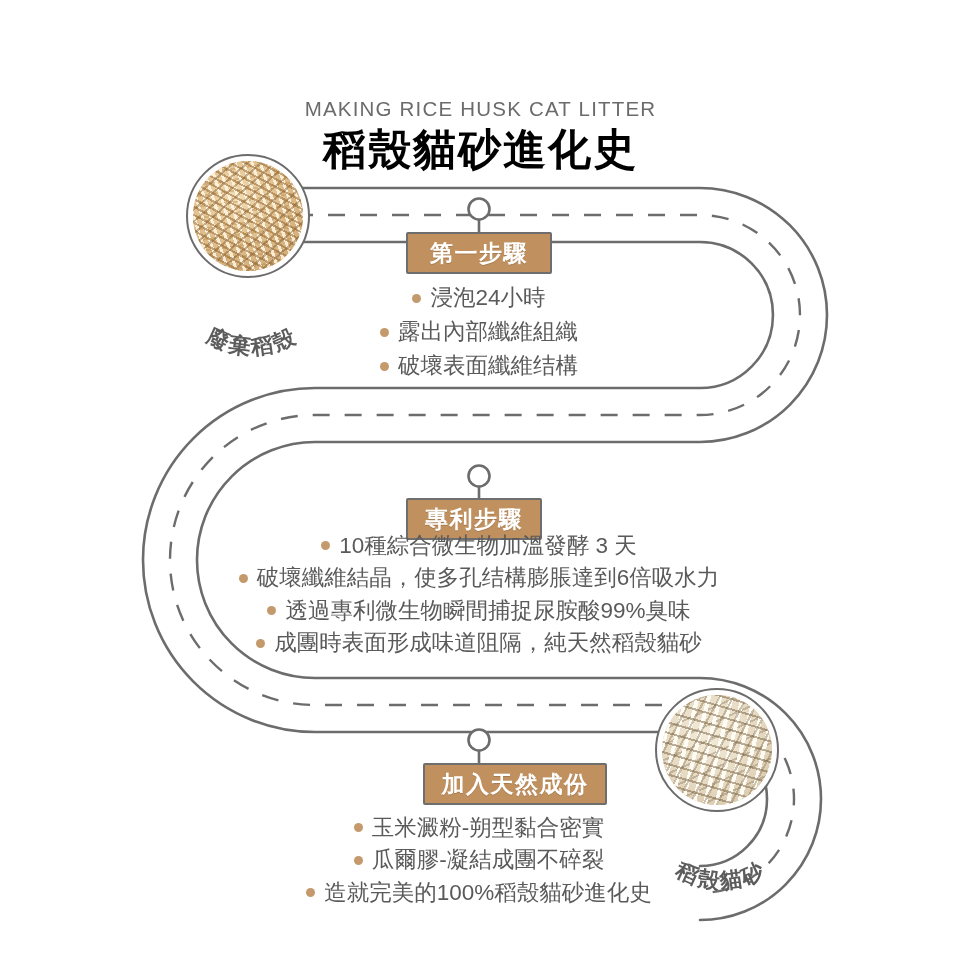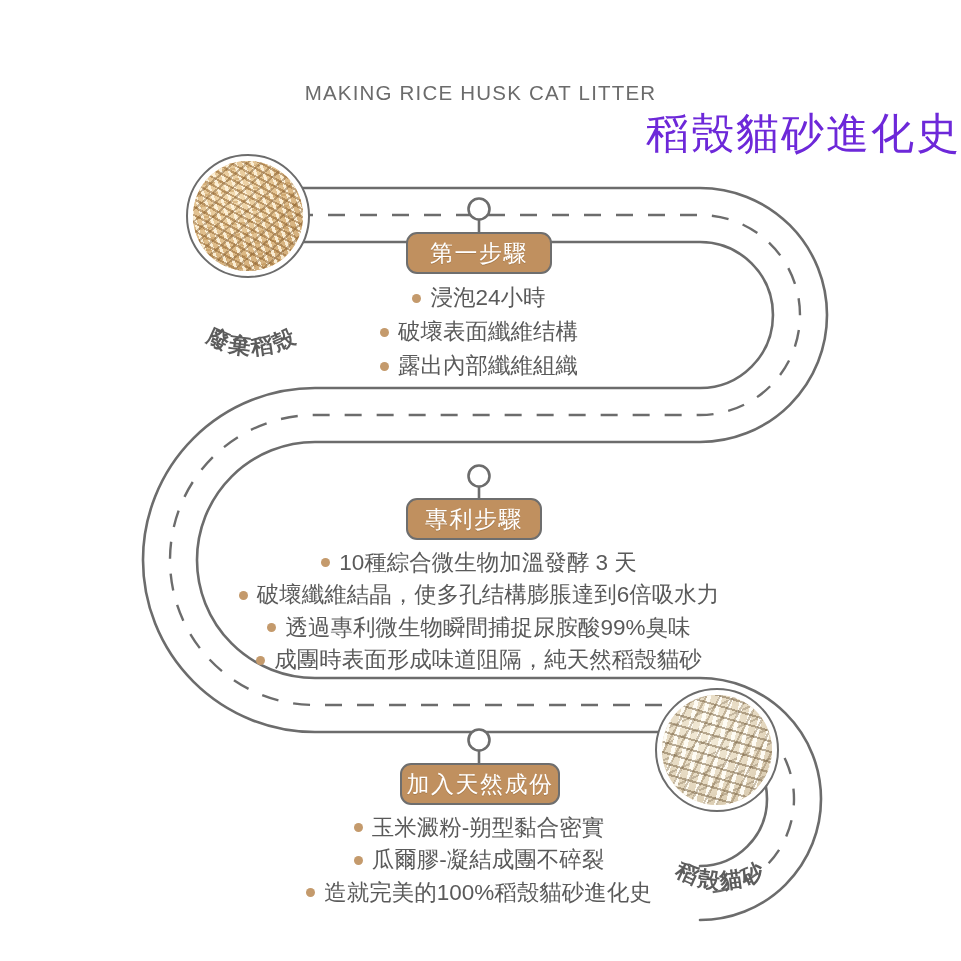--- a/index.html
+++ b/index.html
@@ -26,41 +26,40 @@
     left: 0; top: 0;
     width: 961px;
     height: 961px;
     pointer-events: none;
   }
 
   
   .header {
     position: absolute;
     left: 0;
-    top: 82px;
+    top: 98px;
     width: 961px;
     text-align: center;
   }
   .eyebrow {
     font-size: 20.5px;
     letter-spacing: 1.2px;
     color: #6b6b6b;
     font-weight: 400;
     line-height: 1.1;
     white-space: nowrap;
   }
   .title-cn {
     margin-top: 4px;
     font-size: 43px;
-    font-weight: normal;
-    color: #6d28d9;
+    font-weight: bold;
+    color: #000000;
     letter-spacing: 2px;
     line-height: 1.15;
     white-space: nowrap;
-    text-align: right;
   }
 
   
   .photo-node {
     position: absolute;
   }
   .photo-ring {
     position: absolute;
     left: 0; top: 0;
     border-radius: 50%;
@@ -109,30 +108,30 @@
     font-size: 22px;
     font-weight: bold;
     fill: #5c5c5c;
     letter-spacing: 2.5px;
   }
 
   
   .badge {
     position: absolute;
     height: 42px;
-    border-radius: 11px;
+    border-radius: 2px;
     background: #c0905f;
     border: 2.3px solid #6e6e6e;
     box-sizing: border-box;
     display: flex;
     align-items: center;
     justify-content: center;
     color: #ffffff;
     font-size: 23px;
-    font-weight: normal;
+    font-weight: bold;
     letter-spacing: 1.5px;
     white-space: nowrap;
     text-shadow: 0 1px 0 rgba(120,85,45,.35);
   }
 
   
   .bullets {
     position: absolute;
     text-align: center;
   }
@@ -245,49 +244,49 @@
   </svg>
 
   <div class="badge" style="left:406px; top:232px; width:146px;">第一步驟</div>
   <div class="bullets" style="left:281px; top:279px; width:396px;">
     <div class="bullet-line">
       <span class="dot"></span>
       <span>浸泡24小時</span>
     </div>
     <div class="bullet-line">
       <span class="dot"></span>
+      <span>露出內部纖維組織</span>
+    </div>
+    <div class="bullet-line">
+      <span class="dot"></span>
       <span>破壞表面纖維结構</span>
     </div>
-    <div class="bullet-line">
-      <span class="dot"></span>
-      <span>露出內部纖維組織</span>
-    </div>
   </div>
 
   <div class="badge" style="left:406px; top:498px; width:136px;">專利步驟</div>
-  <div class="bullets tight" style="left:190px; top:545px; width:578px;">
+  <div class="bullets tight" style="left:190px; top:528px; width:578px;">
     <div class="bullet-line">
       <span class="dot"></span>
       <span>10種綜合微生物加溫發酵 3 天</span>
     </div>
     <div class="bullet-line">
       <span class="dot"></span>
       <span>破壞纖維結晶，使多孔结構膨脹達到6倍吸水力</span>
     </div>
     <div class="bullet-line">
       <span class="dot"></span>
       <span>透過專利微生物瞬間捕捉尿胺酸99%臭味</span>
     </div>
     <div class="bullet-line">
       <span class="dot"></span>
       <span>成團時表面形成味道阻隔，純天然稻殼貓砂</span>
     </div>
   </div>
 
-  <div class="badge" style="left:400px; top:763px; width:160px;">加入天然成份</div>
+  <div class="badge" style="left:423px; top:763px; width:184px;">加入天然成份</div>
   <div class="bullets tight" style="left:255px; top:810px; width:448px;">
     <div class="bullet-line">
       <span class="dot"></span>
       <span>玉米澱粉-朔型黏合密實</span>
     </div>
     <div class="bullet-line">
       <span class="dot"></span>
       <span>瓜爾膠-凝結成團不碎裂</span>
     </div>
     <div class="bullet-line">

